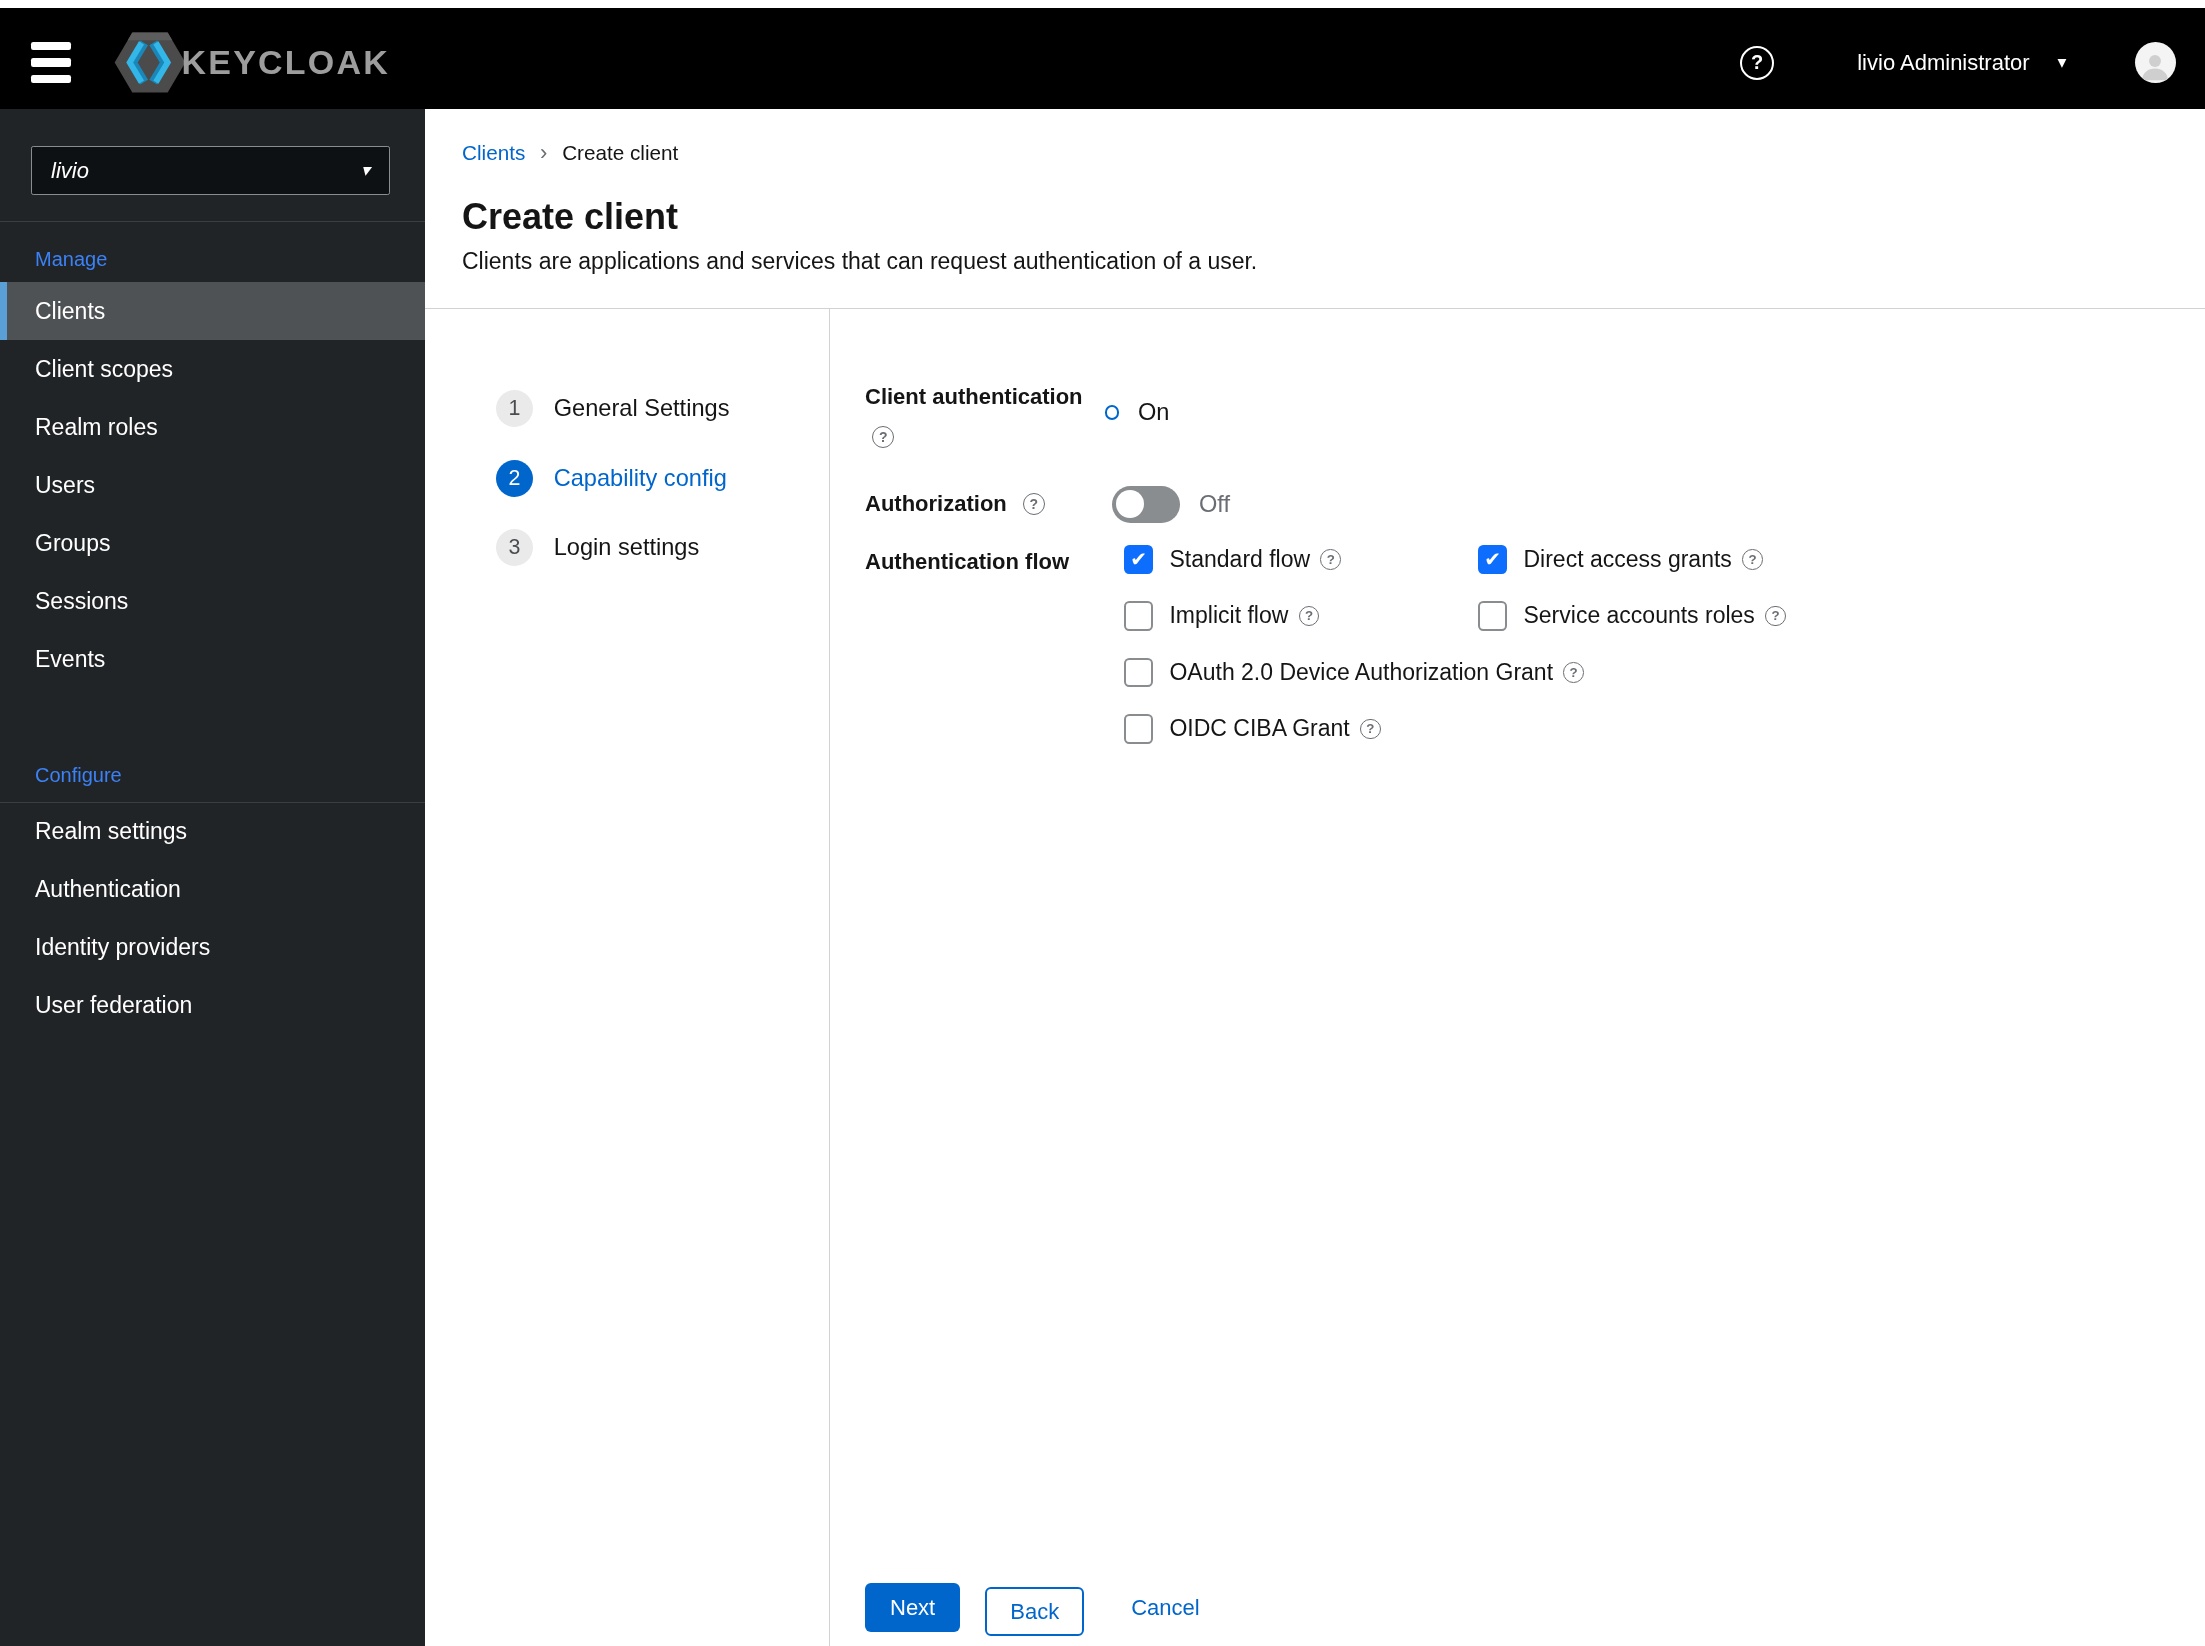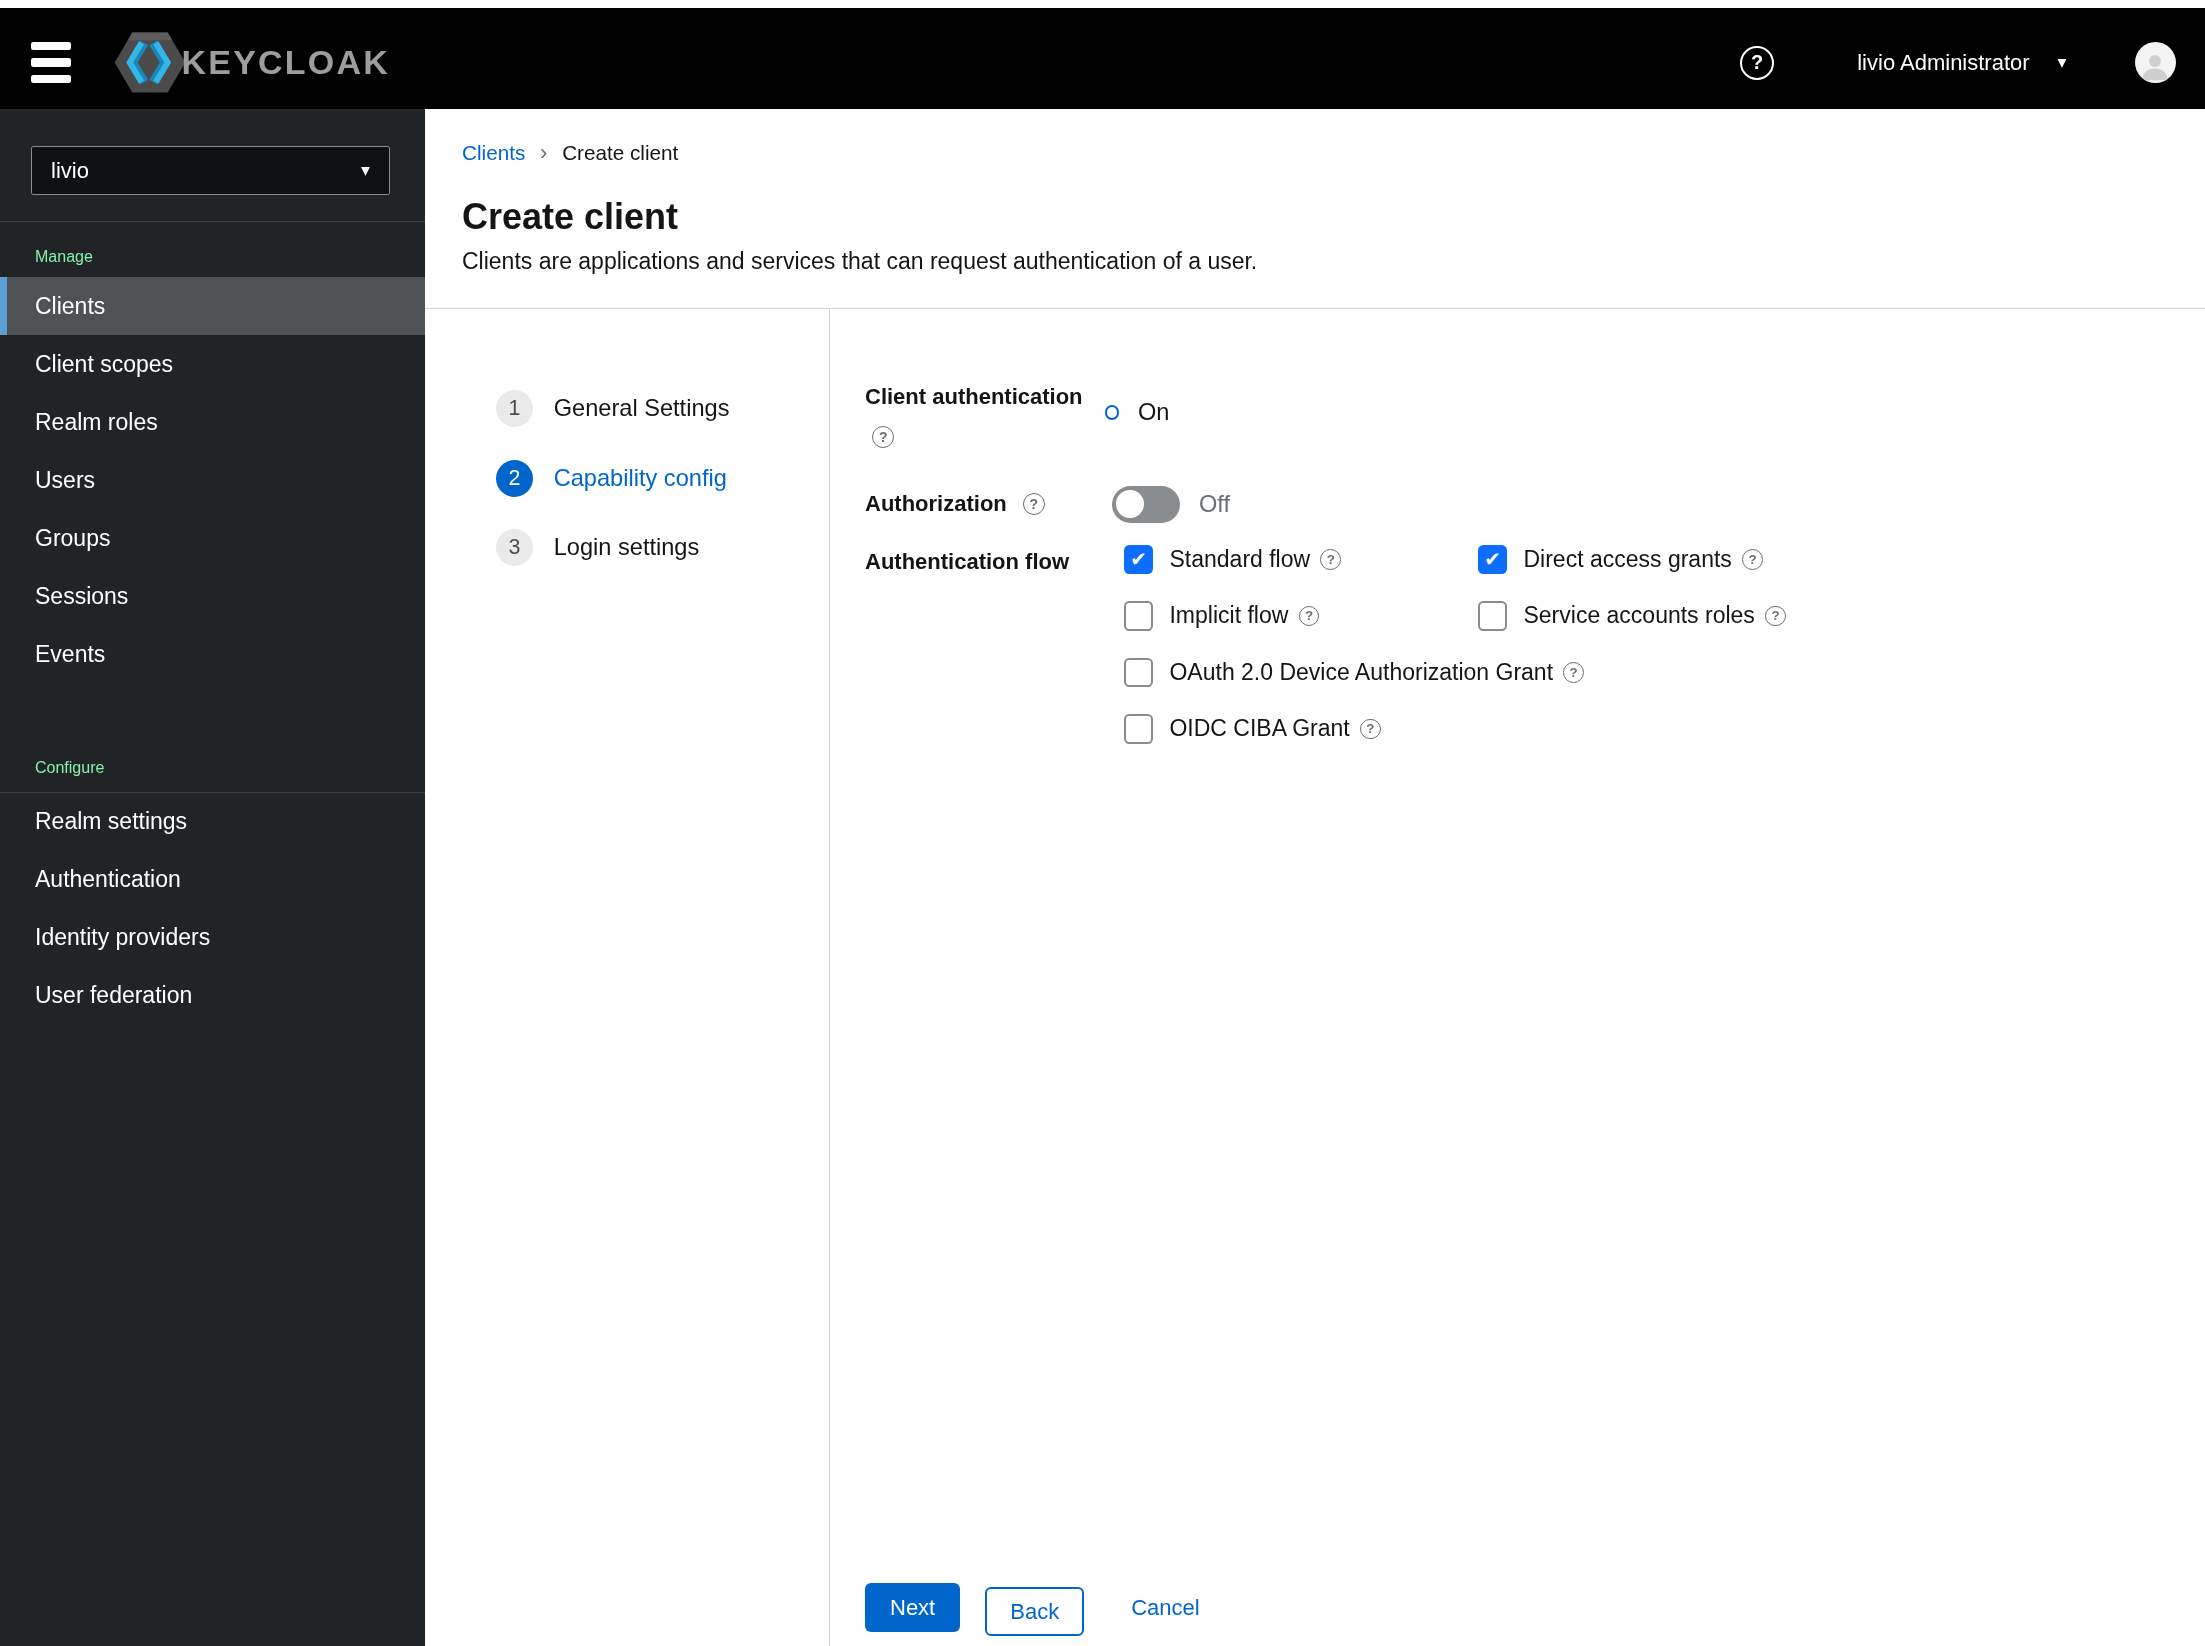--- a/index.html
+++ b/index.html
@@ -24,27 +24,27 @@
   .avatar { margin-left:68px; margin-right:29.5px; width:41px; height:41px; border-radius:50%；
             background:#f4f4f4; overflow:hidden; display:flex; align-items:flex-end; justify-content:center; cursor:pointer; }
   .avatar { border-radius:50%; background:#f4f4f4; }
   .avatar svg { width:34px; height:34px; }
 
   
   .sidebar { position:absolute; top:109px; left:0; width:425px; bottom:0; background:#212427; }
   .realm-selector { position:absolute; top:37px; left:31px; width:359px; height:49px;
                     border:1.5px solid #8a8d90; border-radius:2.2px; background:#0e1113;
                     display:flex; align-items:center; justify-content:space-between;
-                    padding:0 19px; color:#fff; font-size:22px; cursor:pointer; }
+                    padding:0 19px; color:#fff; font-size:22px; cursor:pointer;font-style:italic; }
   .realm-caret { color:#fff; font-size:17.7px; }
   .realm-caret::before { content:"▾"; }
   .sidebar-rule { position:absolute; left:0; right:0; border-top:1.5px solid #3a3d41; }
   .rule-1 { top:112px; }
   .nav { position:absolute; top:112px; left:0; right:0; }
-  .nav-section-title { margin:26.6px 0 11.8px 35px; font-size:16px; color:#86efac; }
+  .nav-section-title { margin:26.6px 0 11.8px 35px; font-size:20px; color:#3b82f6; }
   .nav-item { height:58px; display:flex; align-items:center; padding-left:35px;
               font-size:23px; color:#fff; cursor:pointer; }
   .nav-item.active { background:#4f5255; border-left:7.4px solid #5aa0d7; padding-left:28px; }
   .nav-gap { height:49px; }
   .nav-rule { border-top:1.5px solid #3a3d41; margin-top:14.8px; }
 
   
   .main-head { position:absolute; top:109px; left:425px; right:0; padding:31px 0 0 37px; background:#fff; }
   .breadcrumb { display:flex; align-items:center; font-size:20.7px; }
   .breadcrumb .bc-link { color:#0066cc; cursor:pointer; }

